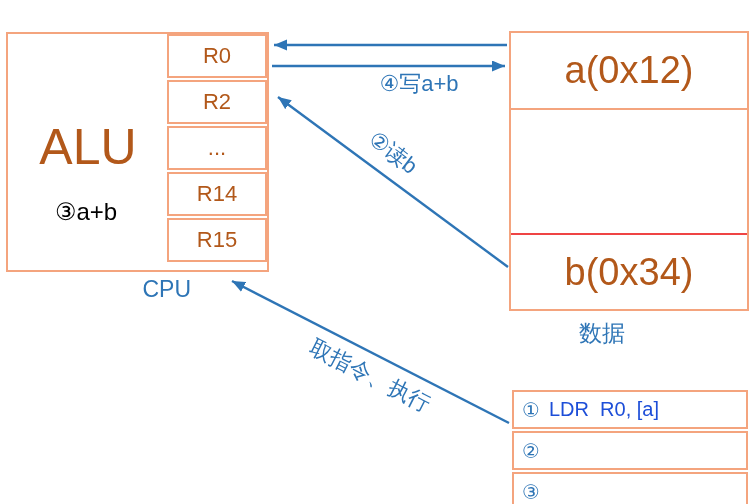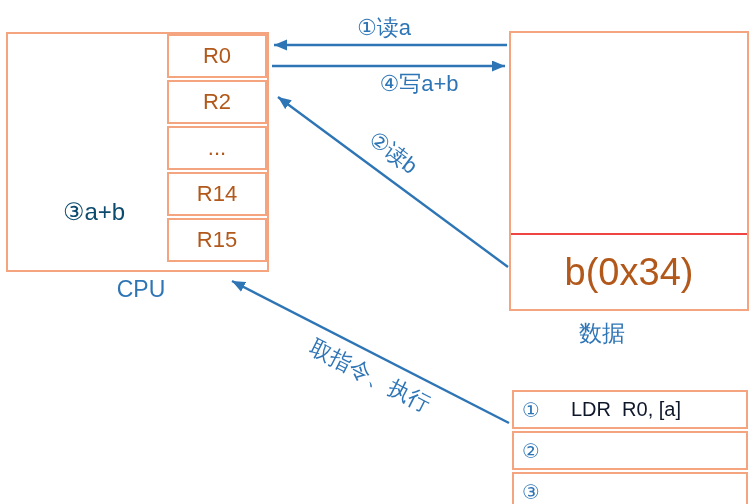--- a/index.html
+++ b/index.html
@@ -27,25 +27,25 @@
     position: absolute;
     left: 0; top: 86px;
     width: 160px;
     text-align: center;
     font-size: 50px;
     line-height: 1.1;
     color: #B2581A;
   }
   .alu-step {
     position: absolute;
-    left: 12px; top: 164px;
+    left: 4px; top: 164px;
     width: 148px;
     text-align: center;
     font-size: 24px;
-    color: #0c4a6e;
+    color: #000000;
   }
   .reg-col {
     position: absolute;
     top: 0; right: 0; bottom: 8px;
     width: 100px;
     display: flex;
     flex-direction: column;
     gap: 2px;
   }
   .reg-cell {
@@ -55,21 +55,21 @@
     display: flex;
     align-items: center;
     justify-content: center;
     font-size: 22px;
     color: #B2581A;
   }
   .cpu-caption {
     position: absolute;
     left: 91px; top: 276px;
     width: 100px;
-    text-align: center;
+    text-align: right;
     font-size: 23px;
     color: #2E75B6;
   }
   
   .mem-box {
     position: absolute;
     left: 509px; top: 31px;
     width: 236px; height: 276px;
     border: 2px solid #F4A47E;
     background: #ffffff;
@@ -107,21 +107,21 @@
     height: 35px;
     border: 2px solid #F4A47E;
     background: #ffffff;
     display: flex;
     align-items: center;
     padding-left: 8px;
     gap: 9px;
     font-size: 20px;
   }
   .instr-num  { color: #2E75B6; }
-  .instr-code { color: #0f172a; white-space: pre; margin-left: 22px; }
+  .instr-code { color: #1d4ed8; white-space: pre; }
   
   .arrows {
     position: absolute;
     left: 0; top: 0;
     width: 755px; height: 504px;
     pointer-events: none;
   }
   
   .arrow-label {
     position: absolute;
@@ -144,48 +144,49 @@
         <path d="M0,0 L13,5.5 L0,11 Z" fill="#2E75B6"></path>
       </marker>
     </defs>
     <line x1="507" y1="45" x2="274" y2="45" stroke="#2E75B6" stroke-width="2.4" marker-end="url(#ah)"></line>
     <line x1="272" y1="66" x2="505" y2="66" stroke="#2E75B6" stroke-width="2.4" marker-end="url(#ah)"></line>
     <line x1="508" y1="267" x2="278" y2="97" stroke="#2E75B6" stroke-width="2.4" marker-end="url(#ah)"></line>
     <line x1="509" y1="423" x2="232" y2="281" stroke="#2E75B6" stroke-width="2.4" marker-end="url(#ah)"></line>
   </svg>
 
   <div class="cpu-box">
+    <div class="alu-label">ALU</div>
     <div class="alu-step">③a+b</div>
     <div class="reg-col">
       <div class="reg-cell">R0</div>
       <div class="reg-cell">R2</div>
       <div class="reg-cell">...</div>
       <div class="reg-cell">R14</div>
       <div class="reg-cell">R15</div>
     </div>
   </div>
   <div class="cpu-caption">CPU</div>
 
   <div class="mem-box">
+    <div class="mem-cell mem-cell-a">a(0x12)</div>
     <div class="mem-cell mem-cell-empty"></div>
     <div class="mem-cell mem-cell-b">b(0x34)</div>
   </div>
   <div class="mem-caption">数据</div>
 
   <div class="instr-box">
     <div class="instr-row">
       <span class="instr-num">①</span>
       <span class="instr-code">LDR  R0, [a]</span>
     </div>
     <div class="instr-row">
       <span class="instr-num">②</span>
     </div>
     <div class="instr-row">
       <span class="instr-num">③</span>
     </div>
   </div>
 
-  <div class="arrow-label" style="left:384px; top:28px;">①读a</div>
   <div class="arrow-label" style="left:396px; top:84px;margin-left:23px;">④写a+b</div>
   <div class="arrow-label rot37" style="left:393px; top:153px;">②读b</div>
   <div class="arrow-label rot27" style="left:370px; top:376px;">取指令、执行</div>
 
 </div>
 
 </body></html>

